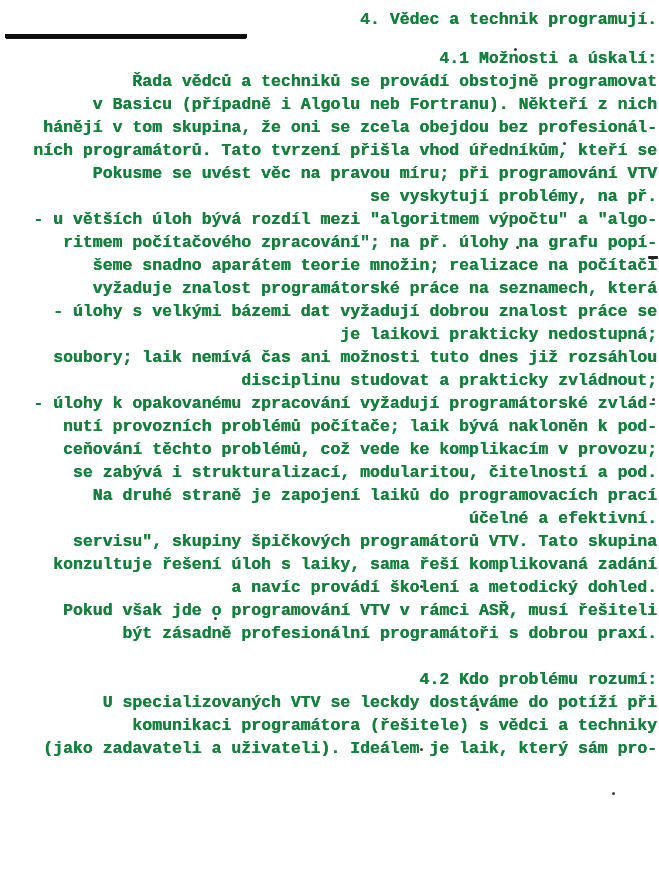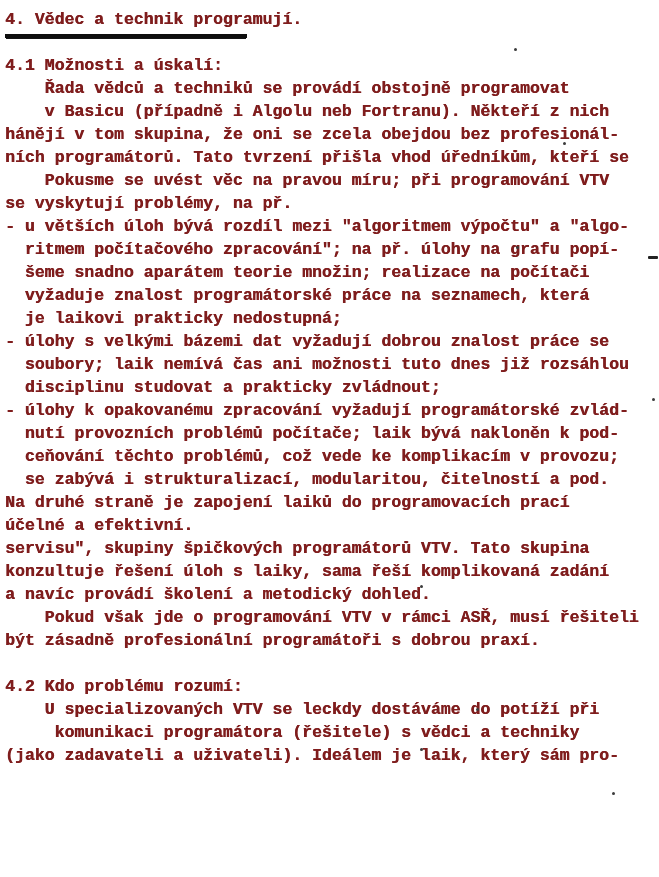--- a/index.html
+++ b/index.html
@@ -24,55 +24,55 @@
     white-space: pre;
   }
   .heading-underline {
     width: 242px;
     height: 3px;
     background: #0e0e0e;
     margin-top: 2px;
     border-bottom: 1px solid #0e0e0e;
     box-shadow: 0 2px 0 -1px #141414;
   }
-  .doc-body { margin-top: 16px; }
+  .doc-body { margin-top: 9px; }
   .line {
     font-size: 16.5px;
     line-height: 23px;
     min-height: 23px;
     white-space: pre;
   }
   .speck {
     position: absolute;
     background: #3b3b3b;
     border-radius: 50%;
   }
   .speck.bar { border-radius: 1px; background: #222; }
 </style>
 </head>
 <body style="background: rgb(255, 255, 255);">
 
-<div class="page" style="color: #7f1d1d;">
+<div class="page" style="color: #15803d; text-align: right;">
   <div class="heading">4. Vědec a technik programují.</div>
   <div class="heading-underline"></div>
 
   <div class="doc-body">
       <div class="line">4.1 Možnosti a úskalí:</div>
       <div class="line">    Řada vědců a techniků se provádí obstojně programovat</div>
       <div class="line">    v Basicu (případně i Algolu neb Fortranu). Někteří z nich</div>
       <div class="line">hánějí v tom skupina, že oni se zcela obejdou bez profesionál-</div>
       <div class="line">ních programátorů. Tato tvrzení přišla vhod úředníkům, kteří se</div>
       <div class="line">    Pokusme se uvést věc na pravou míru; při programování VTV</div>
       <div class="line">se vyskytují problémy, na př.</div>
       <div class="line">- u větších úloh bývá rozdíl mezi "algoritmem výpočtu" a "algo-</div>
       <div class="line">  ritmem počítačového zpracování"; na př. úlohy na grafu popí-</div>
       <div class="line">  šeme snadno aparátem teorie množin; realizace na počítači</div>
       <div class="line">  vyžaduje znalost programátorské práce na seznamech, která</div>
+      <div class="line">- úlohy s velkými bázemi dat vyžadují dobrou znalost práce se</div>
       <div class="line">  je laikovi prakticky nedostupná;</div>
-      <div class="line">- úlohy s velkými bázemi dat vyžadují dobrou znalost práce se</div>
       <div class="line">  soubory; laik nemívá čas ani možnosti tuto dnes již rozsáhlou</div>
       <div class="line">  disciplinu studovat a prakticky zvládnout;</div>
       <div class="line">- úlohy k opakovanému zpracování vyžadují programátorské zvlád-</div>
       <div class="line">  nutí provozních problémů počítače; laik bývá nakloněn k pod-</div>
       <div class="line">  ceňování těchto problémů, což vede ke komplikacím v provozu;</div>
       <div class="line">  se zabývá i strukturalizací, modularitou, čitelností a pod.</div>
       <div class="line">Na druhé straně je zapojení laiků do programovacích prací</div>
       <div class="line">účelné a efektivní.</div>
       <div class="line">servisu", skupiny špičkových programátorů VTV. Tato skupina</div>
       <div class="line">konzultuje řešení úloh s laiky, sama řeší komplikovaná zadání</div>

